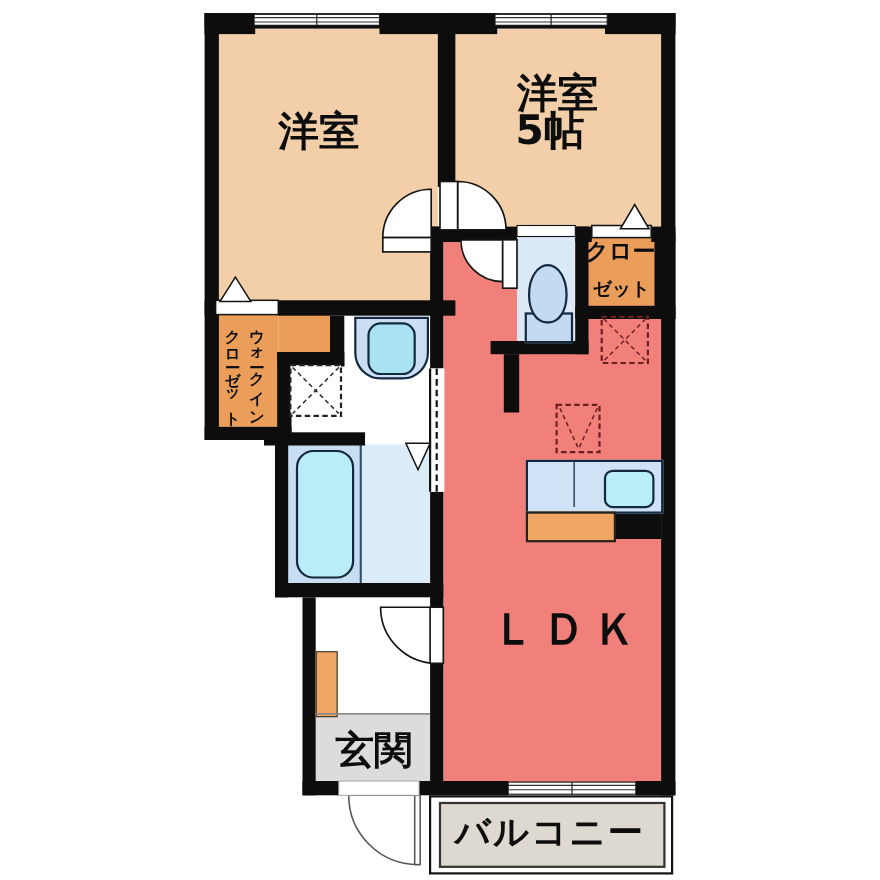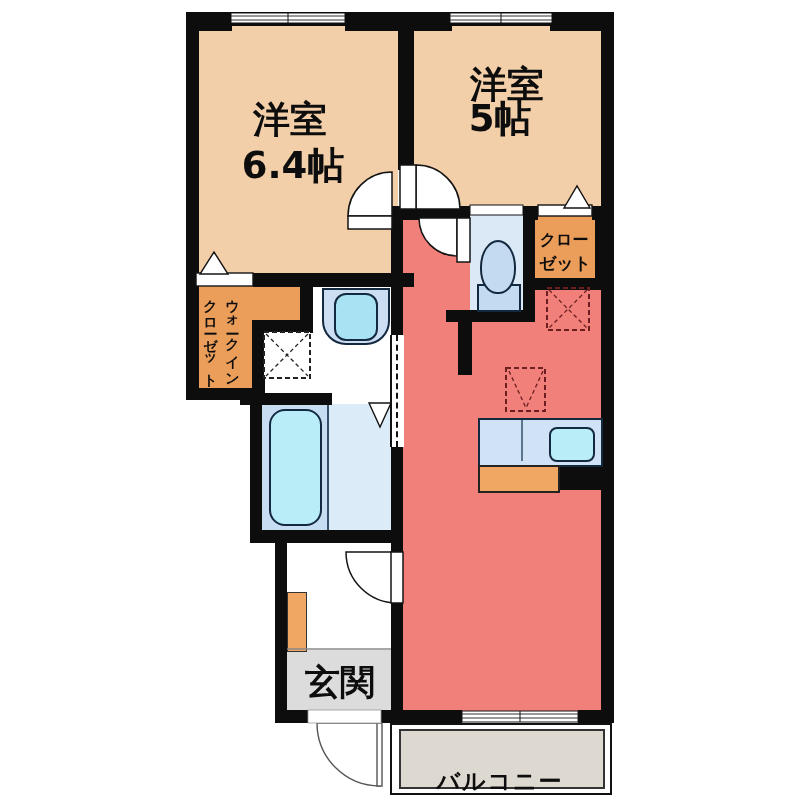--- a/index.html
+++ b/index.html
@@ -73,31 +73,31 @@
   <div class="fill" style="left:480px;top:240px;width:32px;height:50px;background:#c3daf0;border:2px solid #12293f;border-radius:50% 50% 46% 46%;"></div>
   <div class="fill" style="left:478px;top:418px;width:121px;height:45px;background:#cfe2f6;border:2px solid #12293f;"></div>
   <div class="fill" style="left:549px;top:427px;width:42px;height:31px;background:#b9edf8;border:2px solid #12293f;border-radius:8px;"></div>
   <div class="fill" style="left:478px;top:465px;width:78px;height:24px;background:#efa763;border:2px solid #222;"></div>
   <div class="fill" style="left:287px;top:592px;width:18px;height:58px;background:#efa763;border:1px solid #333;"></div>
 
   <div class="fill" style="left:390px;top:335px;width:12px;height:112px;background:#fff;border-left:2px solid #111;"></div>
   <div class="fill" style="left:396px;top:335px;width:0;height:112px;border-left:2px dashed #111;"></div>
 
   <div class="lbl" style="left:290px;top:120px;font-size:37px;">洋室</div>
-  <div class="lbl" style="left:293px;top:166px;font-size:37px;">6.4帖</div>
   <div class="lbl" style="left:507px;top:85px;font-size:37px;">洋室</div>
   <div class="lbl" style="left:500px;top:119px;font-size:37px;text-align:center;">5帖</div>
-  <div class="lbl" style="left:564px;top:240px;font-size:16px;">クロー</div>
+  <div class="lbl" style="left:564px;top:228px;font-size:21px;">クロー</div>
   <div class="lbl" style="left:565px;top:263px;font-size:17px;">ゼット</div>
   <div class="vtext" style="left:198px;top:290px;height:102px;">
     <span>ウォークイン</span>
     <span>クローゼット</span>
   </div>
+  <div class="lbl" style="left:516px;top:572px;font-size:40px;letter-spacing:6px;">ＬＤＫ</div>
   <div class="lbl" style="left:340px;top:682px;font-size:35px;">玄関</div>
-  <div class="lbl" style="left:500px;top:757px;font-size:23px;letter-spacing:2px;margin-top:24px;">バルコニー</div>
+  <div class="lbl" style="left:500px;top:757px;font-size:32px;letter-spacing:2px;">バルコニー</div>
 
   <svg class="overlay" width="800" height="800" viewBox="0 0 800 800">
 
     <g fill="#ffffff" stroke="#141414" stroke-width="1.5">
       <path d="M392 172 A44 44 0 0 0 348 216 L392 216 Z"></path>
       <rect x="348" y="216" width="44" height="13"></rect>
     </g>
     <g fill="#ffffff" stroke="#141414" stroke-width="1.5">
       <path d="M416 165 A44 44 0 0 1 460 209 L416 209 Z"></path>
       <rect x="400" y="165" width="16" height="44"></rect>

